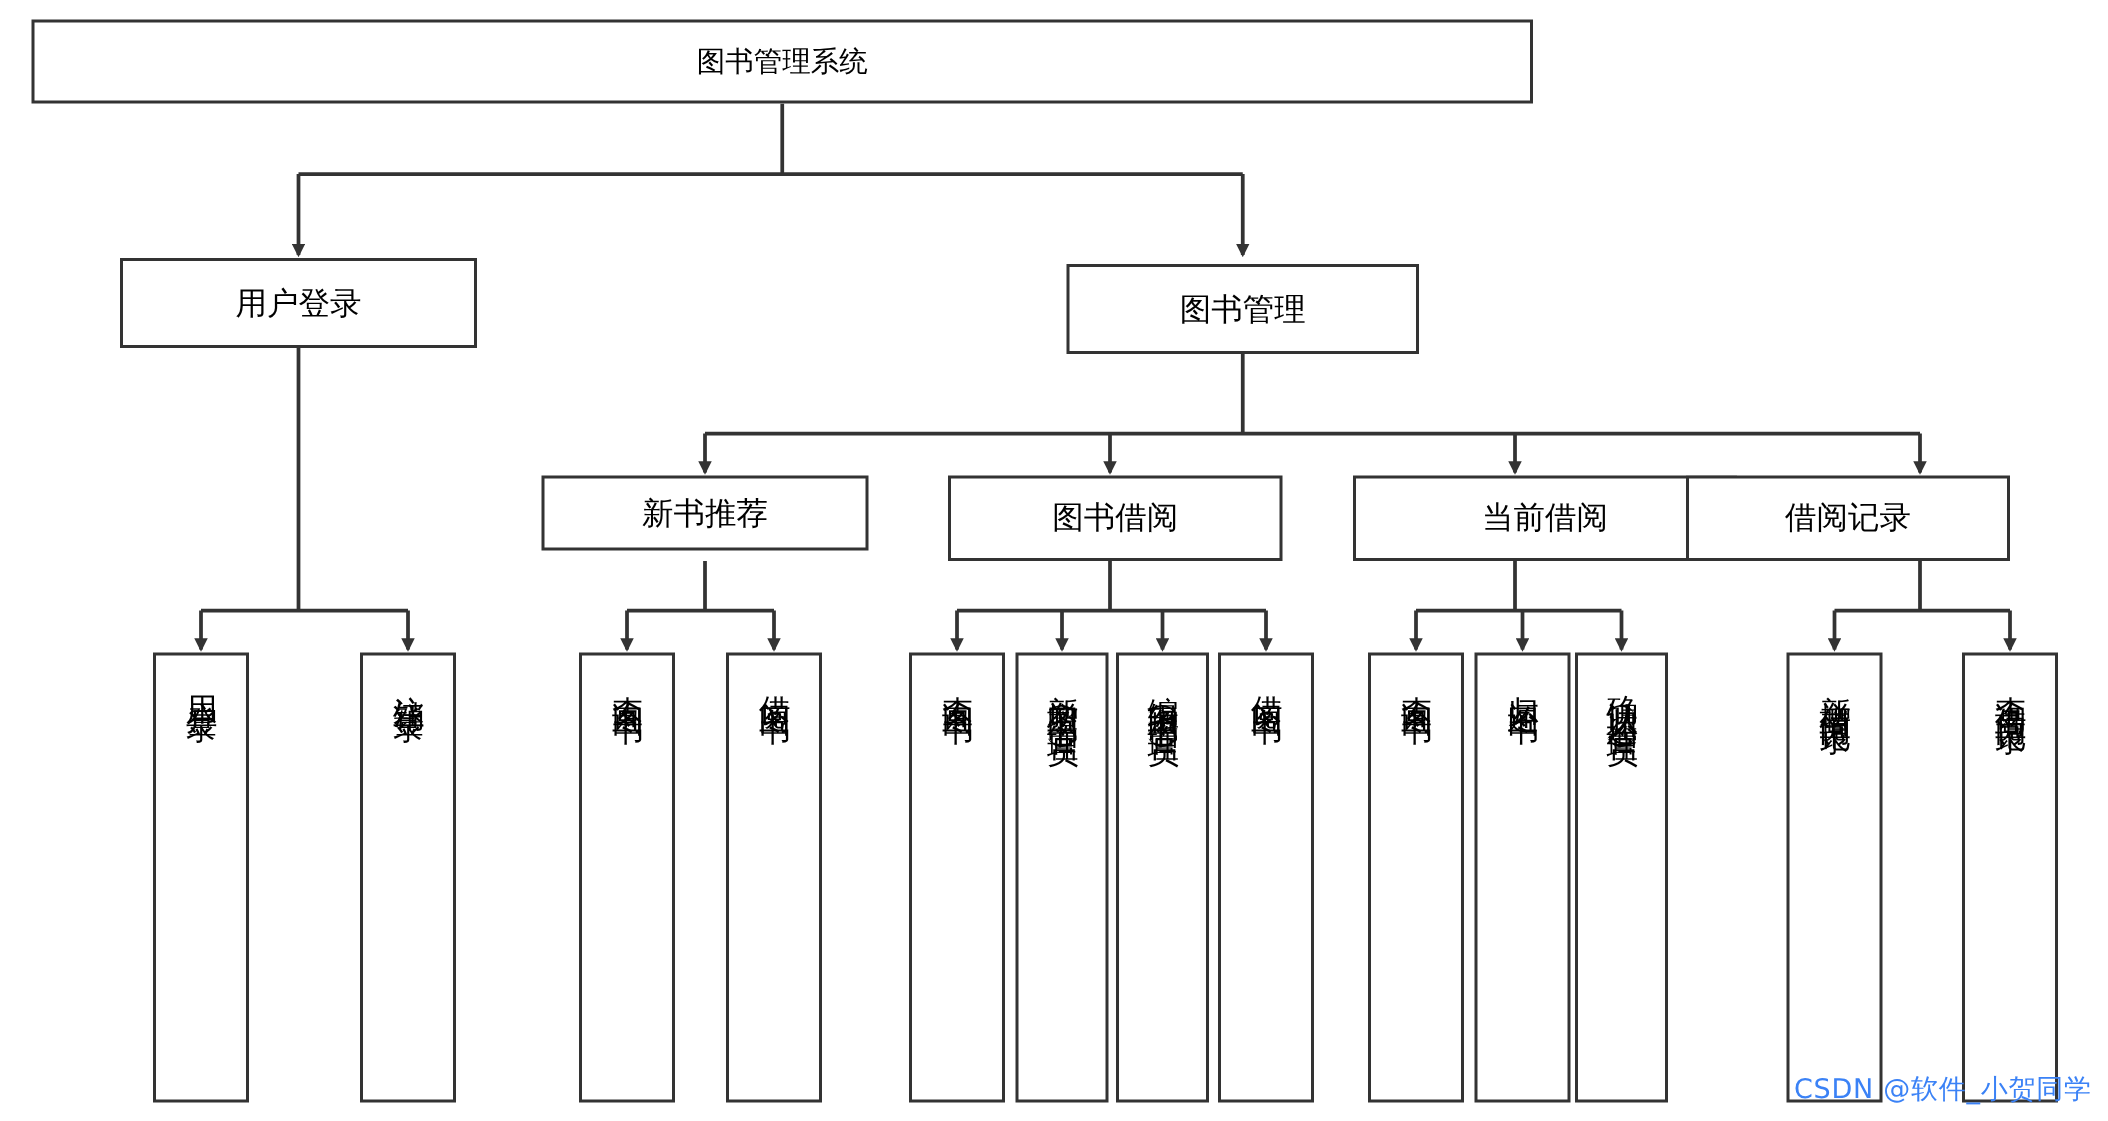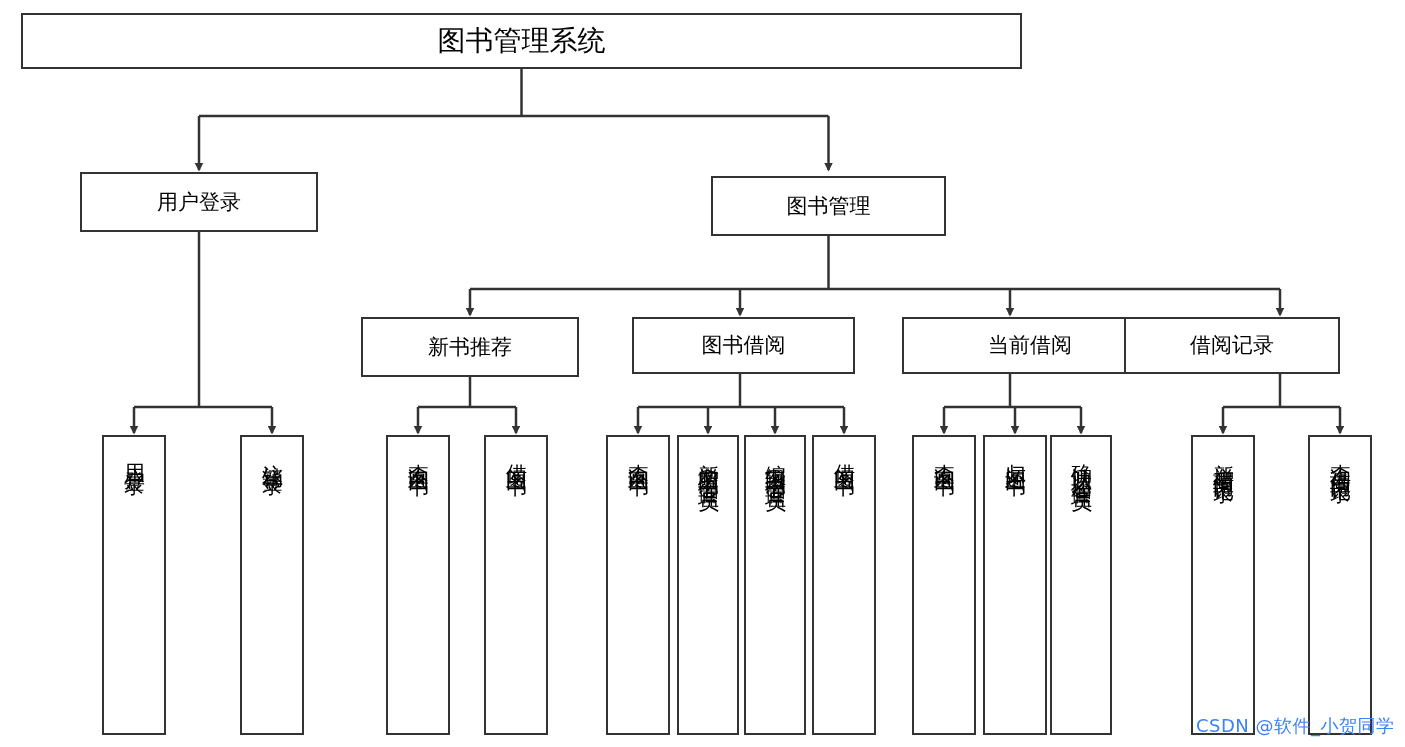--- a/index.html
+++ b/index.html
@@ -5,21 +5,21 @@
   html,body{margin:0;padding:0;background:#ffffff;}
   body{font-family:"DejaVu Sans","Liberation Sans",sans-serif;}
   #canvas{position:relative;width:1405px;height:747px;background:#ffffff;overflow:hidden;}
   .node{position:absolute;box-sizing:border-box;border:2px solid #333333;background:#ffffff;
         display:flex;align-items:center;justify-content:center;color:#000000;}
   .node .lbl{display:block;text-align:center;line-height:1.18;}
   .node.horiz .lbl{font-size:21px;}
   .node.vert{align-items:flex-start;padding-top:10px;}
   .node.vert .lbl{writing-mode:vertical-rl;text-orientation:upright;font-size:21px;
                   letter-spacing:4px;line-height:1.0;}
-  .node.root .lbl{font-size:28px;}
+  .node.root .lbl{font-size:19px;}
   svg.links{position:absolute;left:0;top:0;width:1405px;height:747px;pointer-events:none;}
   .wm{position:absolute;color:#3b82f6;font-size:18px;white-space:nowrap;letter-spacing:0.5px;}
 </style>
 </head>
 <body>
 
 <div id="canvas">
   <svg class="links" viewBox="0 0 1405 747">
     <defs>
       <marker id="arrow" markerWidth="9" markerHeight="9" refX="7.5" refY="4.5" orient="auto" markerUnits="userSpaceOnUse">
@@ -65,21 +65,21 @@
   <div id="node-layer">
       <div class="node horiz root" style="left: 21px; top: 13px; width: 1001px; height: 56px;">
         <span class="lbl">图书管理系统</span>
       </div>
       <div class="node horiz" style="left: 80px; top: 172px; width: 238px; height: 60px;">
         <span class="lbl">用户登录</span>
       </div>
       <div class="node horiz" style="left: 711px; top: 176px; width: 235px; height: 60px;">
         <span class="lbl">图书管理</span>
       </div>
-      <div class="node horiz" style="left: 361px; top: 317px; width: 218px; height: 60px;">
+      <div class="node horiz" style="left: 361px; top: 317px; width: 218px; height: 50px;">
         <span class="lbl">新书推荐</span>
       </div>
       <div class="node horiz" style="left: 632px; top: 317px; width: 223px; height: 57px;">
         <span class="lbl">图书借阅</span>
       </div>
       <div class="node horiz" style="left: 902px; top: 317px; width: 256px; height: 57px;">
         <span class="lbl">当前借阅</span>
       </div>
       <div class="node horiz" style="left: 1124px; top: 317px; width: 216px; height: 57px;">
         <span class="lbl">借阅记录</span>

